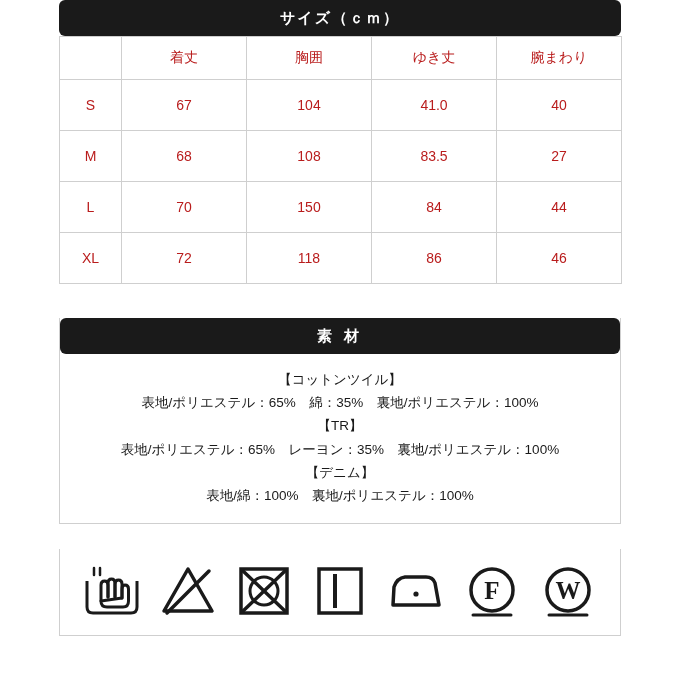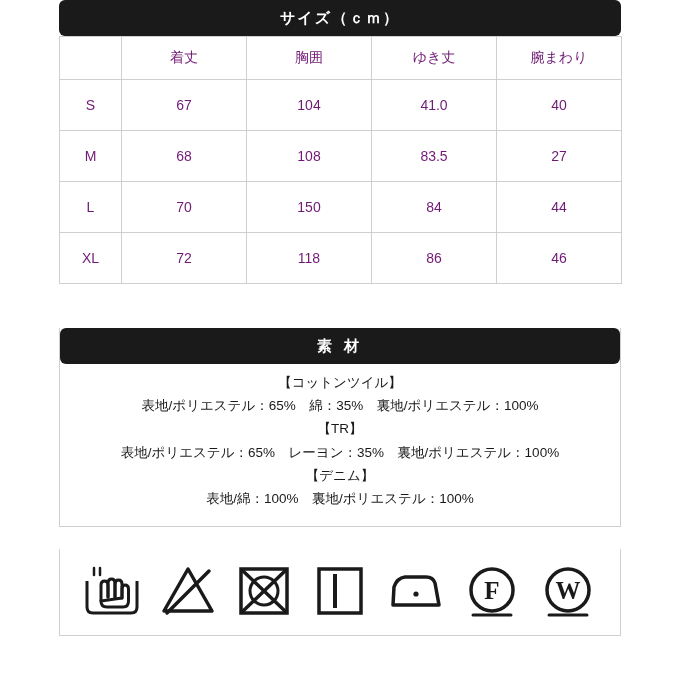--- a/index.html
+++ b/index.html
@@ -45,21 +45,21 @@
     border-collapse: collapse;
     width: 562px;
     table-layout: fixed;
     background: #ffffff;
   }
   table.size-table td, table.size-table th {
     border: 1px solid #cfcfcf;
     text-align: center;
     font-size: 14px;
     font-weight: normal;
-    color: #701a75;
+    color: #b91c1c;
     height: 50px;
     padding: 0;
   }
   table.size-table thead th {
     height: 42px;
     font-weight: normal;
   }
   table.size-table thead th.corner {
     border-left: none;
   }
@@ -73,29 +73,29 @@
   }
   table.size-table tr td:first-child,
   table.size-table tr th:first-child {
     border-left: 1px solid #cfcfcf;
   }
 
   
   .material-block {
     position: absolute;
     left: 59px;
-    top: 328px;
+    top: 318px;
     width: 562px;
     border: 1px solid #cfcfcf;
     border-top: none;
     box-sizing: border-box;
     background: #ffffff;
   }
   .material-body {
-    padding: 7px 10px 16px 10px;
+    padding: 14px 10px 16px 10px;
     text-align: center;
     font-size: 13.5px;
     line-height: 1.72;
     color: #1a1a1a;
   }
   .material-body div {
     white-space: nowrap;
   }
 
   

